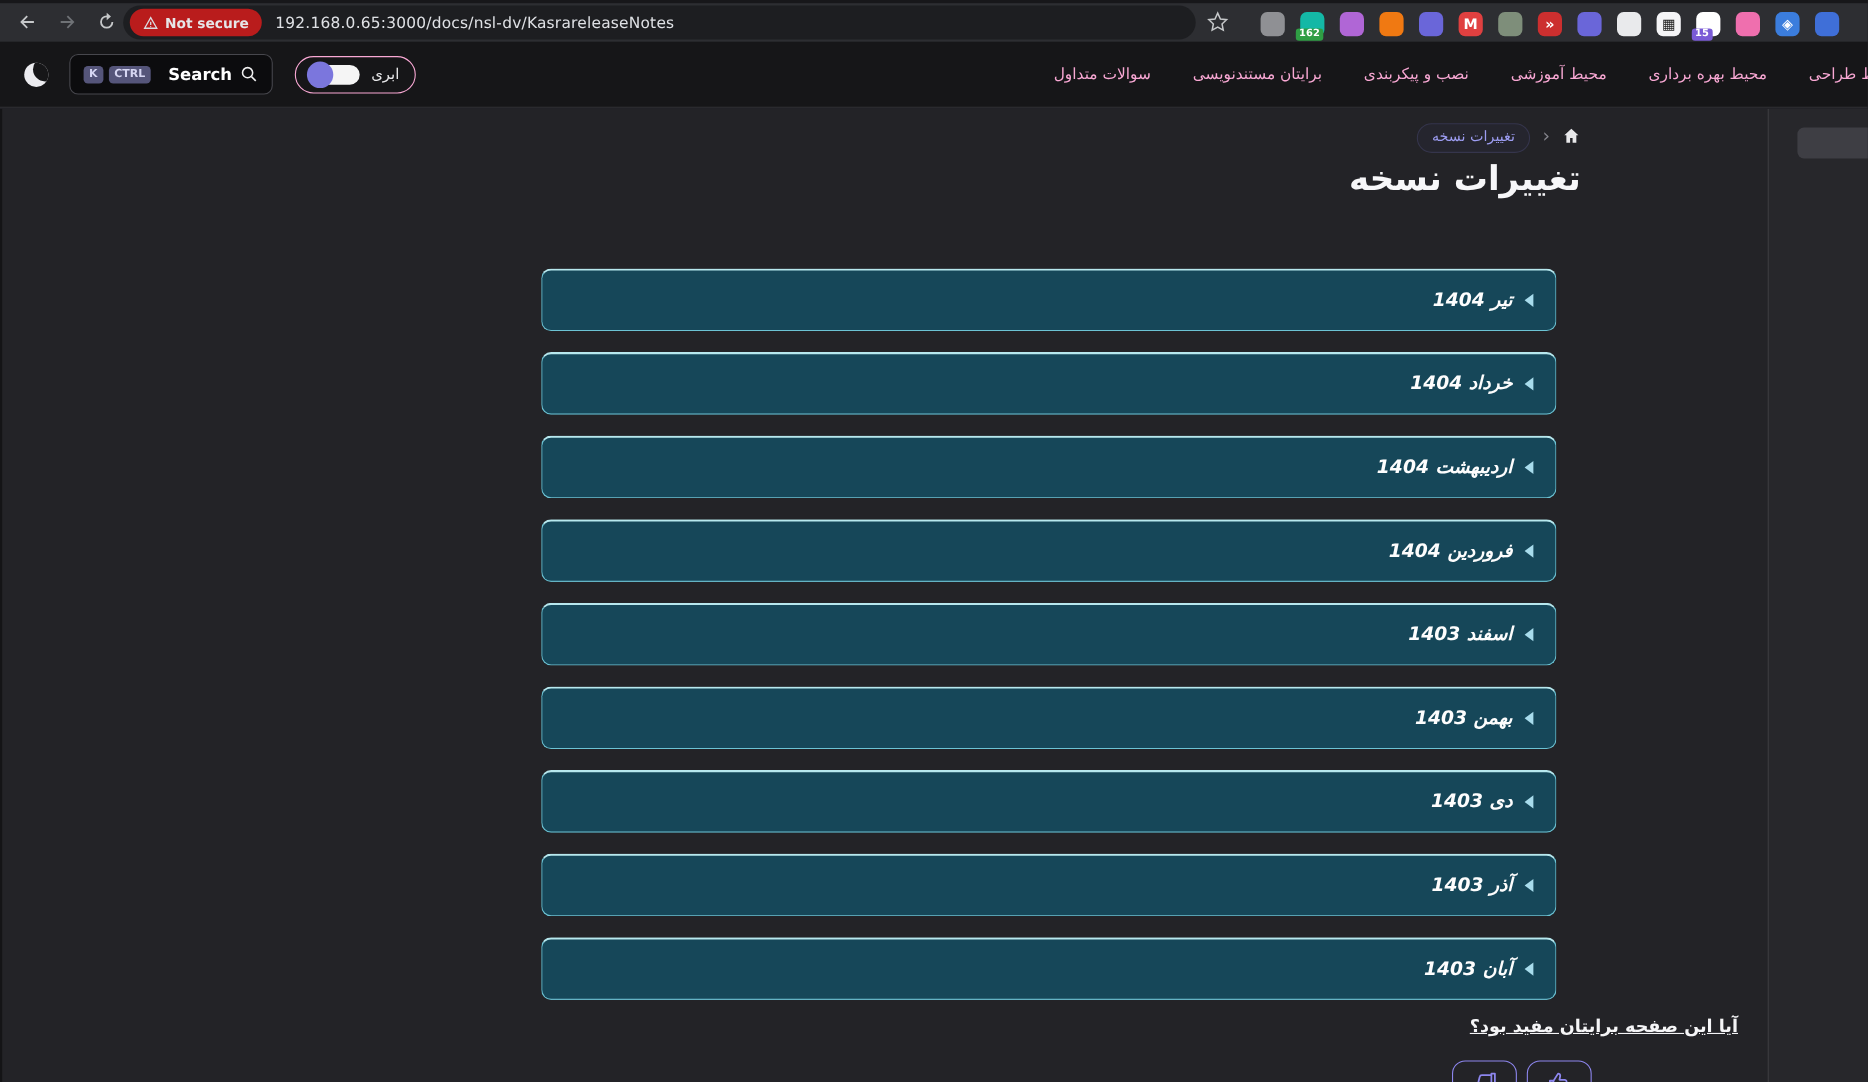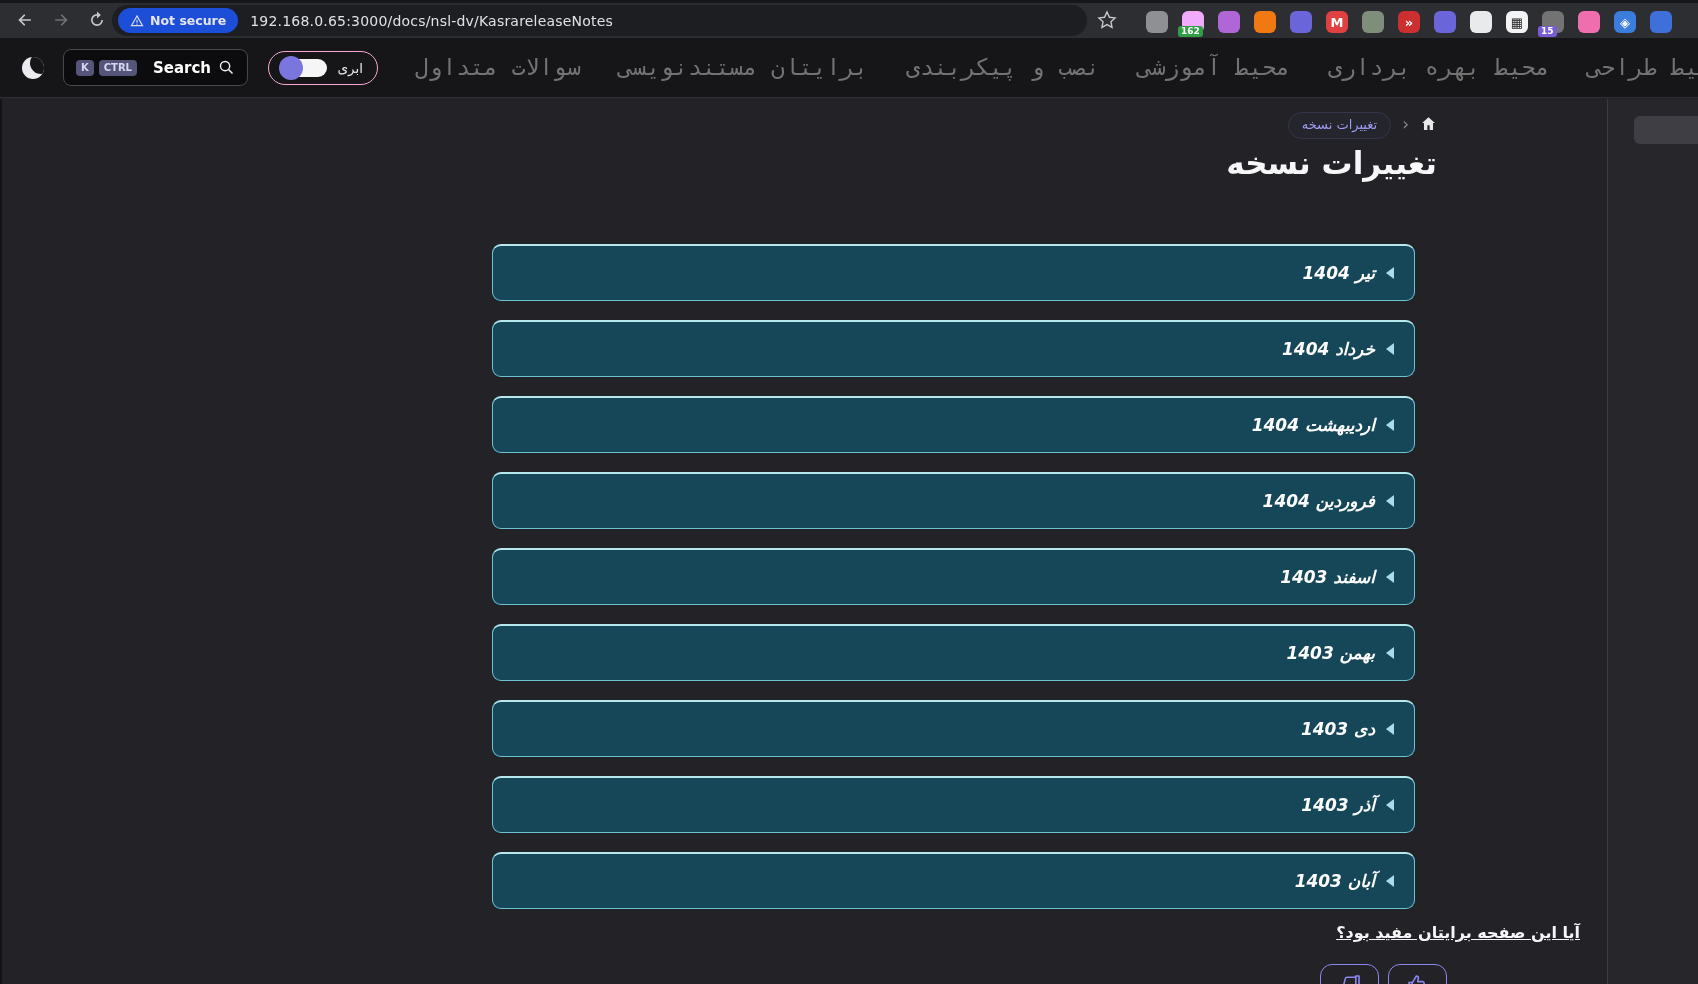--- a/index.html
+++ b/index.html
@@ -6,21 +6,21 @@
   html,body { width:1698px; height:984px; overflow:hidden; background:#232327;
               font-family:"DejaVu Sans","Liberation Sans",sans-serif; }
   #stage { position:relative; width:1698px; height:984px; overflow:hidden; }
 
   
   .frame-top { position:absolute; top:0; left:0; right:0; height:3px; background:#17171a; }
   .toolbar { position:absolute; top:3px; left:0; right:0; height:35px; background:#2d2e32; }
   .tb-btn { position:absolute; top:4px; width:26px; height:26px; display:flex; align-items:center; justify-content:center; border-radius:50%; }
   .url-pill { position:absolute; top:2px; left:112px; width:975px; height:31px; background:#1d1e21;
               border-radius:16px; display:flex; align-items:center; padding:0 14px 0 6px; }
-  .sec-chip { display:flex; align-items:center; gap:6px; background:#1d4ed8; border-radius:13px;
+  .sec-chip { display:flex; align-items:center; gap:6px; background:#b91c1c; border-radius:13px;
               height:25px; padding:0 12px; color:#e6e6e8; font-size:12.5px; font-weight:bold; white-space:nowrap; }
   .url-text { color:#dfe1e5; font-size:14px; margin-right:0; margin-left:0; padding-right:0; padding-left:12px; white-space:nowrap; letter-spacing:.2px; }
   .star { position:absolute; top:6px; left:1096px; }
   .ext-strip { position:absolute; top:8px; left:1146px; display:flex; gap:14px; }
   .ext { position:relative; width:22px; height:22px; border-radius:6px; display:flex; align-items:center; justify-content:center; flex:0 0 auto; }
   .ext i { font-style:normal; color:#fff; font-size:13px; font-weight:bold; line-height:1; }
   .ext b { position:absolute; bottom:-4px; left:-4px; color:#fff; font-size:9px; line-height:11px;
            padding:0 3px; border-radius:3px; font-weight:bold; }
 
   
@@ -38,21 +38,21 @@
   .kbd-group { display:flex; align-items:center; gap:5px; direction:rtl; }
   .kbd { background:#55557a; color:#d6d6f2; border-radius:4px; font-size:10px; font-weight:bold;
          padding:2px 5px; line-height:12px; }
   .theme-pill { position:absolute; left:268px; top:13px; width:110px; height:34px; border:1px solid #f9a8d4;
                 border-radius:17px; direction:rtl; display:flex; align-items:center; gap:10px; padding:0 14px; }
   .pill-label { color:#e8e8ea; font-size:13.5px; }
   .switch { position:relative; width:46px; height:18px; background:#f5f5f5; border-radius:10px; flex:0 0 auto; cursor:pointer; }
   .knob { position:absolute; left:-2px; top:-3px; width:24px; height:24px; border-radius:50%; background:#7b76dd; }
   .main-nav { position:absolute; top:0; right:-28px; height:60px; display:flex; direction:rtl;
               align-items:center; gap:38px; padding-left:10px; }
-  .nav-item { color:#737373; font-size:23px; white-space:nowrap; cursor:pointer;font-family:Liberation Mono, monospace; }
+  .nav-item { color:#f9a8d4; font-size:14px; white-space:nowrap; cursor:pointer; }
 
   
   .page { position:absolute; top:99px; left:0; right:0; bottom:0; background:#232327; }
   .page::before { content:""; position:absolute; left:0; top:0; bottom:0; width:2px; background:#141416; }
   .toc-panel { position:absolute; top:0; bottom:0; left:1607px; width:120px; background:#27272b;
                border-left:1px solid #3c3c40; }
   .toc-active { position:absolute; top:17px; left:26px; width:90px; height:28px; background:#3e3e44; border-radius:6px; cursor:pointer; }
 
   .breadcrumb { position:absolute; top:13px; right:261px; display:flex; direction:rtl; align-items:center; gap:11px; }
   .crumb-sep { color:#85858c; font-size:17px; line-height:1; padding-bottom:2px; }
@@ -112,39 +112,39 @@
     </div>
 
     <div class="star">
       <svg width="22" height="22" viewBox="0 0 24 24">
           <path d="M12 3.2l2.7 5.8 6.1.7-4.5 4.2 1.2 6.1L12 17l-5.5 3 1.2-6.1-4.5-4.2 6.1-.7z" fill="none" stroke="#c6c8ca" stroke-width="1.5"></path>
         </svg>
     </div>
 
     <div class="ext-strip">
         <span class="ext" style="background: rgb(143, 144, 148);"></span>
-        <span class="ext" style="background: #f0abfc;">
+        <span class="ext" style="background: #14b8a6;">
           <b style="background: rgb(47, 158, 68);">162</b>
         </span>
         <span class="ext" style="background: rgb(176, 102, 214);"></span>
         <span class="ext" style="background: rgb(240, 121, 18);"></span>
         <span class="ext" style="background: rgb(106, 102, 217);"></span>
         <span class="ext" style="background: rgb(224, 64, 64);">
           <i>M</i>
         </span>
         <span class="ext" style="background: rgb(126, 142, 122);"></span>
         <span class="ext" style="background: rgb(204, 47, 47);">
           <i>»</i>
         </span>
         <span class="ext" style="background: rgb(106, 102, 217);"></span>
         <span class="ext" style="background: rgb(233, 234, 236);"></span>
         <span class="ext" style="background: rgb(244, 244, 246);">
           <i style="color: rgb(34, 34, 34);">▦</i>
         </span>
-        <span class="ext" style="background: #737373;">
+        <span class="ext" style="background: #ffffff;">
           <b style="background: rgb(122, 91, 214);">15</b>
         </span>
         <span class="ext" style="background: rgb(239, 111, 174);"></span>
         <span class="ext" style="background: rgb(59, 125, 221);">
           <i>◈</i>
         </span>
         <span class="ext" style="background: rgb(63, 111, 216);"></span>
       </div>
   </div>
 

